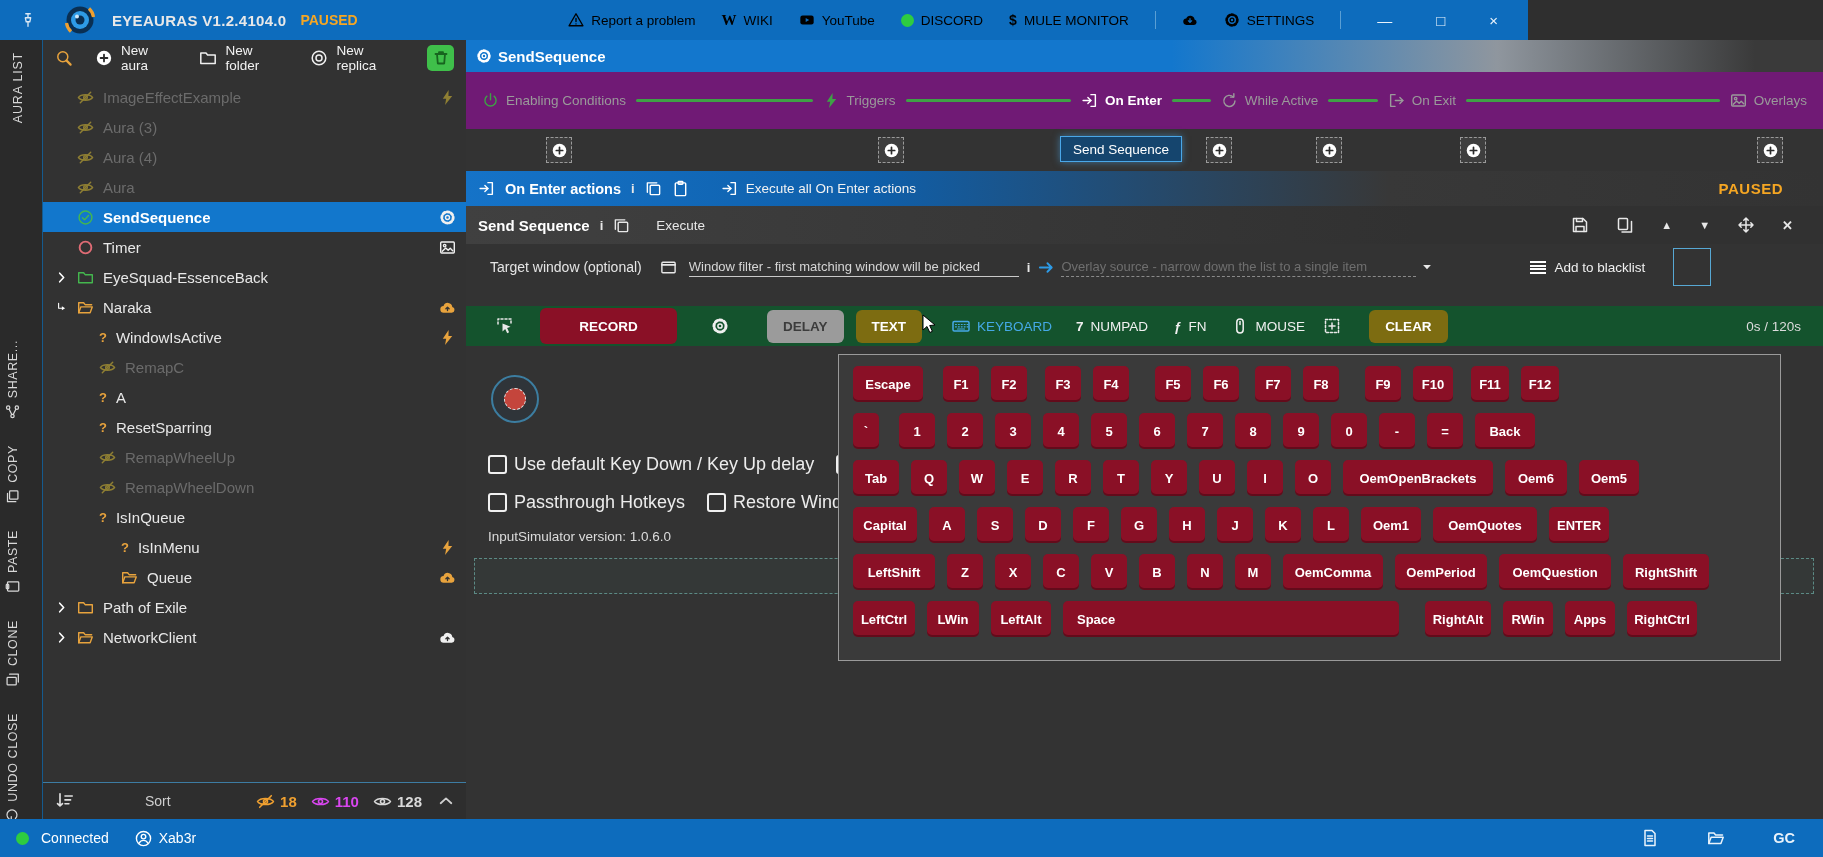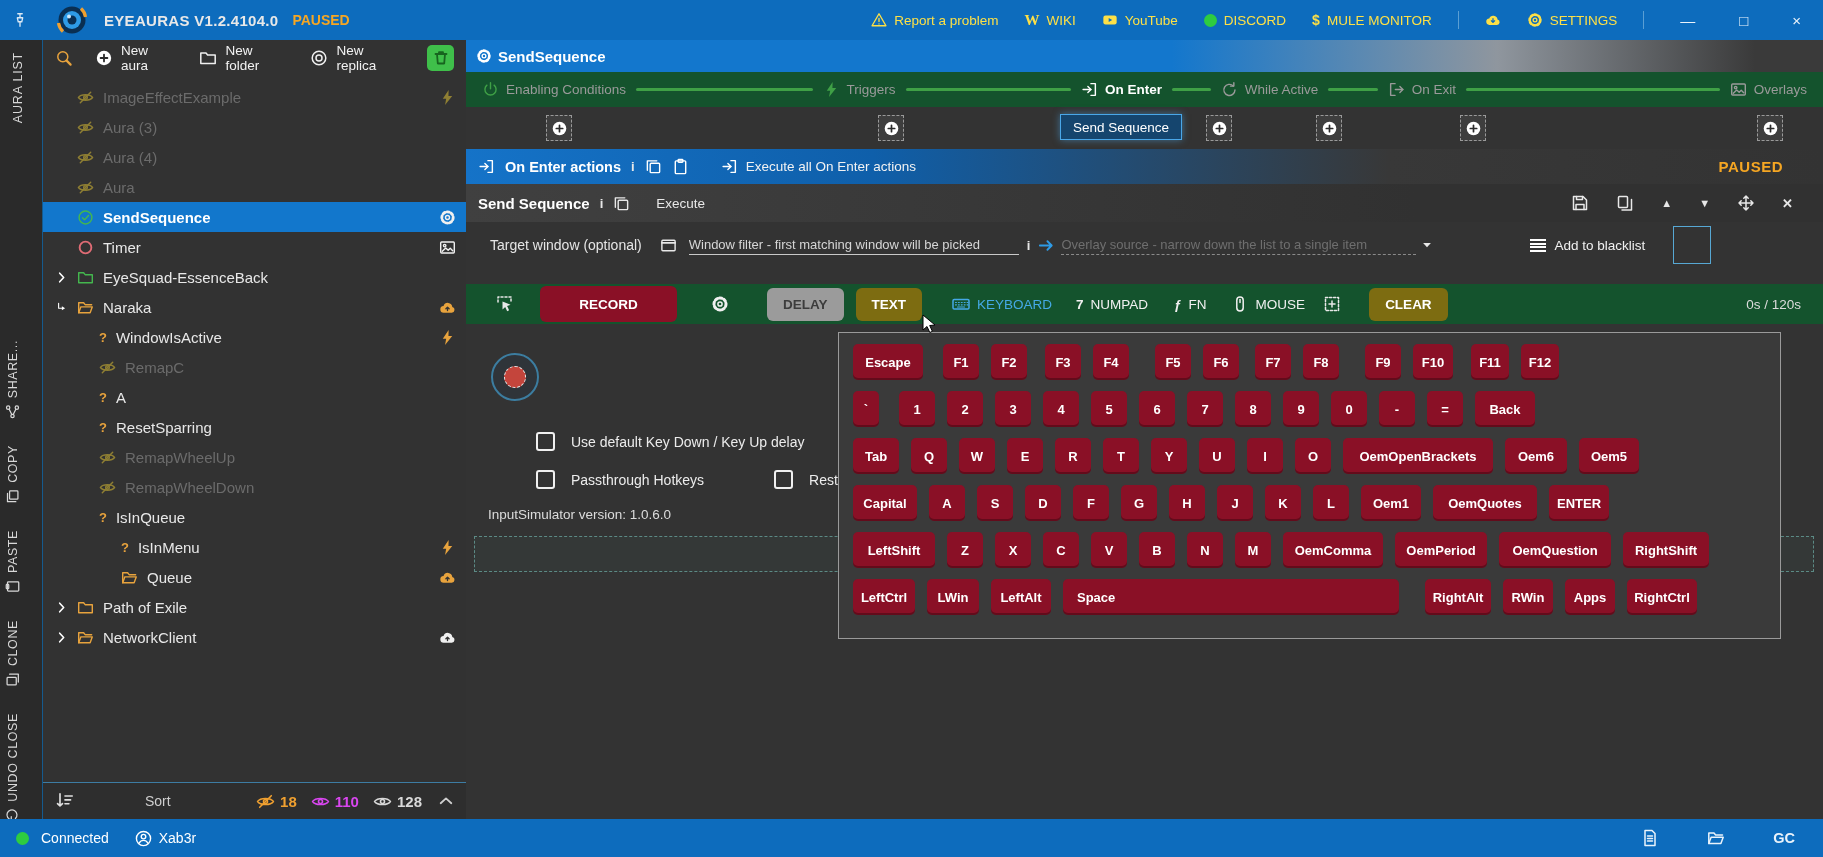--- a/index.html
+++ b/index.html
@@ -3,28 +3,28 @@
 <meta charset="utf-8">
 <style>
   html,body{margin:0;padding:0;}
   body{width:1823px;height:857px;background:#2f2f2f;font-family:"Liberation Sans",sans-serif;
        color:#e8e8e8;overflow:hidden;position:relative;font-size:13px;-webkit-font-smoothing:antialiased;}
   .icon{display:inline-flex;align-items:center;justify-content:center;width:17px;height:17px;flex:none;}
   .icon svg{width:100%;height:100%;}
   .cicon{display:inline-flex;align-items:center;justify-content:center;font-weight:bold;flex:none;}
 
   
-  .titlebar{position:absolute;left:0;top:0;width:1823px;height:40px;background:#0d6cbd;
-            display:flex;align-items:center;gap:10px;padding:0 12px;box-sizing:border-box;z-index:30;}
+  .titlebar{position:absolute;left:0;top:0;width:1528px;height:40px;background:#0d6cbd;
+            display:flex;align-items:center;gap:10px;padding:0 20px;box-sizing:border-box;z-index:30;}
   .tb-pin{color:#dce9f5;width:16px;height:18px;}
   .tb-logo{width:32px;height:32px;margin-left:18px;}
   .tb-title{font-weight:bold;font-size:15px;letter-spacing:.3px;margin-left:6px;}
   .tb-paused{font-weight:bold;font-size:14px;color:#f5a623;margin-left:4px;}
   .tb-menu{margin-left:auto;display:flex;align-items:center;gap:26px;}
-  .tb-item{display:flex;align-items:center;gap:7px;font-size:13.5px;color:#fde047;cursor:default;}
+  .tb-item{display:flex;align-items:center;gap:7px;font-size:13.5px;color:#000000;cursor:default;}
   .tb-item .icon{width:16px;height:16px;}
   .dot-green{width:13px;height:13px;border-radius:50%;background:#2ecc40;flex:none;}
   .tb-sep{width:1px;height:18px;background:#5a9fd4;}
   .tb-controls{display:flex;align-items:center;gap:44px;margin-left:26px;margin-right:10px;}
   .tb-ctrl{color:#eaf3fb;font-size:15px;cursor:default;}
 
   
   .app{position:absolute;left:0;top:40px;width:1823px;height:779px;display:flex;}
 
   
@@ -64,21 +64,21 @@
   .sf-count{display:flex;align-items:center;gap:5px;font-weight:bold;font-size:15px;}
   .sf-count .icon{width:19px;height:19px;}
   .sf-chevup{width:16px;height:16px;color:#cfcfcf;margin-left:16px;}
 
   
   .main{width:1358px;display:flex;flex-direction:column;position:relative;background:#333;}
   .seq-header{height:32px;flex:none;display:flex;align-items:center;gap:6px;padding:0 10px;
               background:linear-gradient(90deg,#1377cd 0%,#1377cd 52%,#8f969e 76%,#3a3a3a 95%);}
   .seq-header .icon{color:#fff;width:16px;height:16px;}
   .seq-title{font-weight:bold;font-size:15px;color:#fff;}
-  .pipeline{height:33px;flex:none;display:flex;align-items:center;padding:1px 16px;background:#14532d;}
+  .pipeline{height:33px;flex:none;display:flex;align-items:center;padding:12px 16px;background:#701a75;}
   .pl-step{display:flex;align-items:center;gap:7px;font-size:13.5px;color:#9a9a9a;cursor:default;flex:none;}
   .pl-step.active{color:#fff;font-weight:bold;}
   .pl-step .icon{width:17px;height:17px;}
   .pl-line{height:3px;background:#3fa046;border-radius:2px;margin:0 10px;}
   .plus-row{height:42px;flex:none;position:relative;background:#333;}
   .plus-btn{position:absolute;top:8px;width:26px;height:26px;box-sizing:border-box;border:1px dashed #9a9a9a;
             background:#3e3e3e;display:flex;align-items:center;justify-content:center;cursor:default;}
   .plus-btn .icon{width:17px;height:17px;}
   .chip{position:absolute;top:7px;height:26px;box-sizing:border-box;border:1px solid #4aa7e8;
         background:#15456e;color:#fff;display:flex;align-items:center;justify-content:center;
@@ -124,21 +124,21 @@
   .tools-row .icon{width:18px;height:18px;}
   .gear-w{color:#f0f0f0;width:19px;height:19px;}
   .sel-ic{width:30px;height:30px;color:#e8e8e8;}
 
   .editor{flex:1;position:relative;background:#333;}
   .rec-circle{position:absolute;left:25px;top:29px;width:48px;height:48px;border-radius:50%;
               background:#2f3439;border:2px solid #3c7da0;box-sizing:border-box;
               display:flex;align-items:center;justify-content:center;cursor:default;}
   .rec-inner{width:22px;height:22px;border-radius:50%;background:#c4453c;border:1.5px dashed #e6e6e6;box-sizing:border-box;}
   .cb-row{position:absolute;left:22px;display:flex;align-items:center;gap:22px;}
-  .cb-item{display:flex;align-items:center;gap:16px;font-size:14px;color:#ececec;white-space:nowrap;margin-left:48px;}
+  .cb-item{display:flex;align-items:center;gap:7px;font-size:18px;color:#ececec;white-space:nowrap;}
   .cb-box{width:15px;height:15px;border:2px solid #f0f0f0;border-radius:3px;background:transparent;flex:none;cursor:default;}
   .version-txt{position:absolute;left:22px;top:183px;font-size:13.5px;color:#dcdcdc;}
   .drop-band{position:absolute;left:8px;top:212px;width:1340px;height:36px;box-sizing:border-box;
              border:1px dashed #5c8a85;background:rgba(70,110,100,.10);}
   .kb-panel{position:absolute;left:372px;top:8px;width:943px;height:307px;box-sizing:border-box;
             background:#3a3a3a;border:1px solid #9a9a9a;padding:11px 0 0 14px;z-index:5;}
   .kb-row{display:flex;align-items:center;margin-bottom:11px;}
   .key{height:36px;box-sizing:border-box;background:#8a1026;color:#fff;border:none;border-radius:5px;
        font-weight:bold;font-size:13px;font-family:inherit;margin-right:12px;
        display:flex;align-items:center;justify-content:center;box-shadow:inset 0 -2px 0 rgba(0,0,0,.28);

